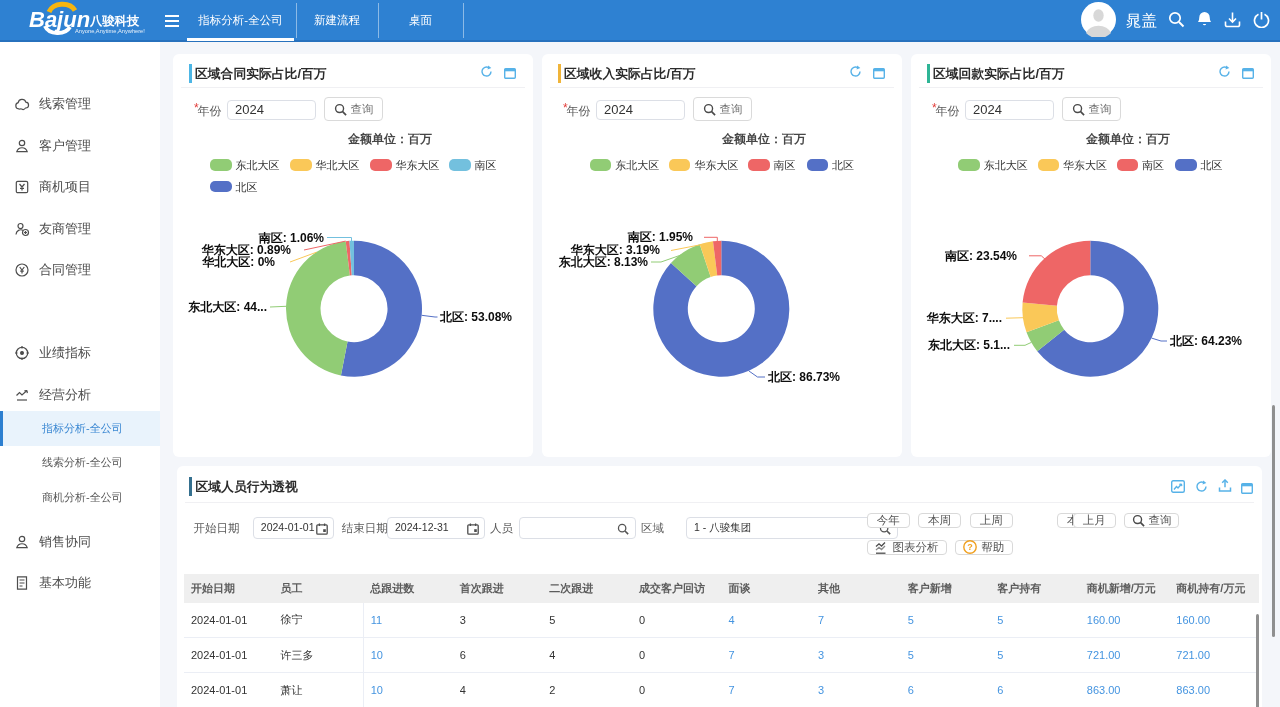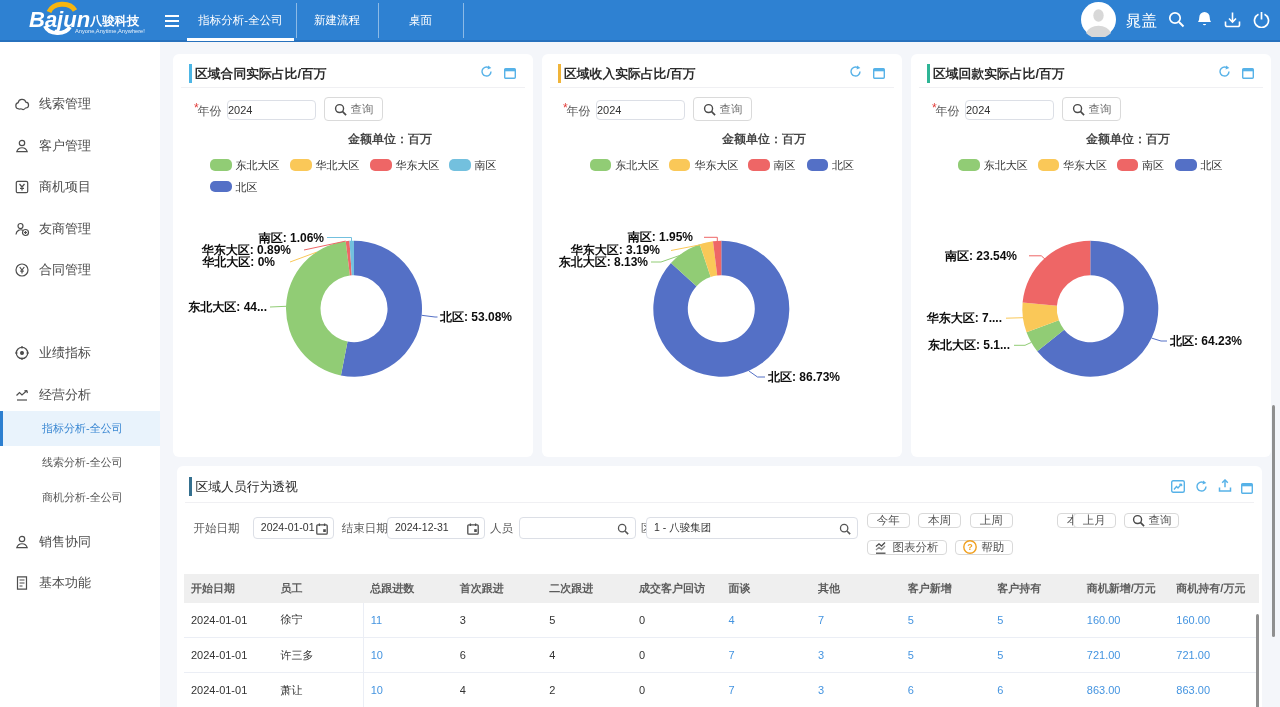--- a/index.html
+++ b/index.html
@@ -18,31 +18,31 @@
 .mi svg{margin-right:9px;flex:none}
 .smi{position:absolute;left:0;width:160px;height:35px;line-height:35px;padding-left:42px;color:#595959;font-size:11px}
 .smi.act{background:#e9f3fc;border-left:3px solid #2d7fd0;padding-left:39px;color:#3a87d2}
 .card{position:absolute;top:54px;width:360px;height:403px;background:#fff;border-radius:6px}
 .acc{position:absolute;left:15.5px;top:10px;width:3.5px;height:19px}
 .ctitle{position:absolute;left:22px;top:12px;font-size:12.8px;font-weight:600;color:#2b2b2b}
 .cic{position:absolute}
 .cdiv{position:absolute;left:8px;top:33px;width:344px;height:1px;background:#f0f0f3}
 .star{position:absolute;left:21px;top:47px;color:#e23c39;font-size:12px}
 .flab{position:absolute;left:24.5px;top:49px;font-size:12px;color:#5a5a5a}
-.inp{position:absolute;height:20px;border:1px solid #dcdfe6;border-radius:4px;background:#fff;font-size:11px;color:#333;line-height:18px;}
+.inp{position:absolute;height:20px;border:1px solid #dcdfe6;border-radius:4px;background:#fff;font-size:13px;color:#333;line-height:18px;padding-left:7px}
 .qbtn{position:absolute;width:59px;height:24px;border:1px solid #dadada;border-radius:4px;background:#fff;display:flex;align-items:center;justify-content:center;font-size:11.5px;color:#707070}
 .qbtn svg{margin-right:4px}
 .unit{position:absolute;top:77px;width:160px;text-align:center;font-size:12px;font-weight:bold;color:#464646}
 .lgrow{position:absolute;left:0;top:105px;width:360px;height:40px}
 .lgi{position:absolute;top:0;height:12px;line-height:12px;font-size:11px;color:#333}
 .lgi i{display:inline-block;width:21.5px;height:11.5px;border-radius:5px;margin-right:4px;vertical-align:-1.5px}
 .dn{position:absolute;left:0;top:166px}
 .panel{position:absolute;left:177px;top:466px;width:1085px;height:251px;background:#fff;border-radius:6px}
 .pacc{position:absolute;left:11.5px;top:11px;width:3.5px;height:19px;background:#35708f}
-.ptitle{position:absolute;left:18.5px;top:13px;font-size:12.8px;font-weight:400;color:#2b2b2b}
+.ptitle{position:absolute;left:18.5px;top:13px;font-size:12.8px;font-weight:700;color:#2b2b2b}
 .pic{position:absolute;top:13px}
 .pdiv{position:absolute;left:8px;top:35.5px;width:1069px;height:1px;background:#f0f0f3}
 .plab{position:absolute;top:55px;font-size:11.5px;color:#5a5a5a}
 .pinp{position:absolute;top:51px;height:21.5px;border:1px solid #dcdfe6;border-radius:4px;background:#fff;font-size:10.5px;color:#333;line-height:19.5px;padding-left:7px}
 .cal{position:absolute;right:5px;top:3.5px}
 .mag{position:absolute;right:6px;top:4px}
 .btn{position:absolute;height:15px;border:1px solid #d9d9d9;border-radius:4px;background:#fff;display:flex;align-items:center;justify-content:center;font-size:11.5px;color:#555}
 .btn svg{margin-right:4px}
 .tbl{position:absolute;left:7px;top:107.5px;width:1075px;border-collapse:collapse;table-layout:fixed;font-size:11px}
 .tbl th{background:#efefef;color:#5c5c5c;font-weight:bold;text-align:left;height:29px;padding:0 0 0 7px}
@@ -342,21 +342,21 @@
           <path d="M7.2 6.2 h2.6 v2.8 h-2.6 z" fill="#4d4d4d"></path>
         </svg></i></div>
   <span class="plab" style="left:313px">人员</span>
   <div class="pinp" style="left:341.5px;width:117px">
       <i class="mag"><svg width="12" height="12" viewBox="0 0 14 14">
           <circle cx="6" cy="6" r="4.3" fill="none" stroke="#555" stroke-width="1.5"></circle>
           <path d="M9.3 9.3 L13 13" stroke="#555" stroke-width="1.8"></path>
         </svg></i>
     </div>
   <span class="plab" style="left:464px">区域</span>
-  <div class="pinp" style="left:469px;width:212px">1 - 八骏集团<i class="mag"><svg width="12" height="12" viewBox="0 0 14 14">
+  <div class="pinp" style="left:509px;width:212px">1 - 八骏集团<i class="mag"><svg width="12" height="12" viewBox="0 0 14 14">
           <circle cx="6" cy="6" r="4.3" fill="none" stroke="#555" stroke-width="1.5"></circle>
           <path d="M9.3 9.3 L13 13" stroke="#555" stroke-width="1.8"></path>
         </svg></i></div>
   <div class="btn" style="left:689.6px;top:47px;width:43.2px">
       <span>今年</span>
     </div>
     <div class="btn" style="left:741px;top:47px;width:43.2px">
       <span>本周</span>
     </div>
     <div class="btn" style="left:792.6px;top:47px;width:43.2px">

